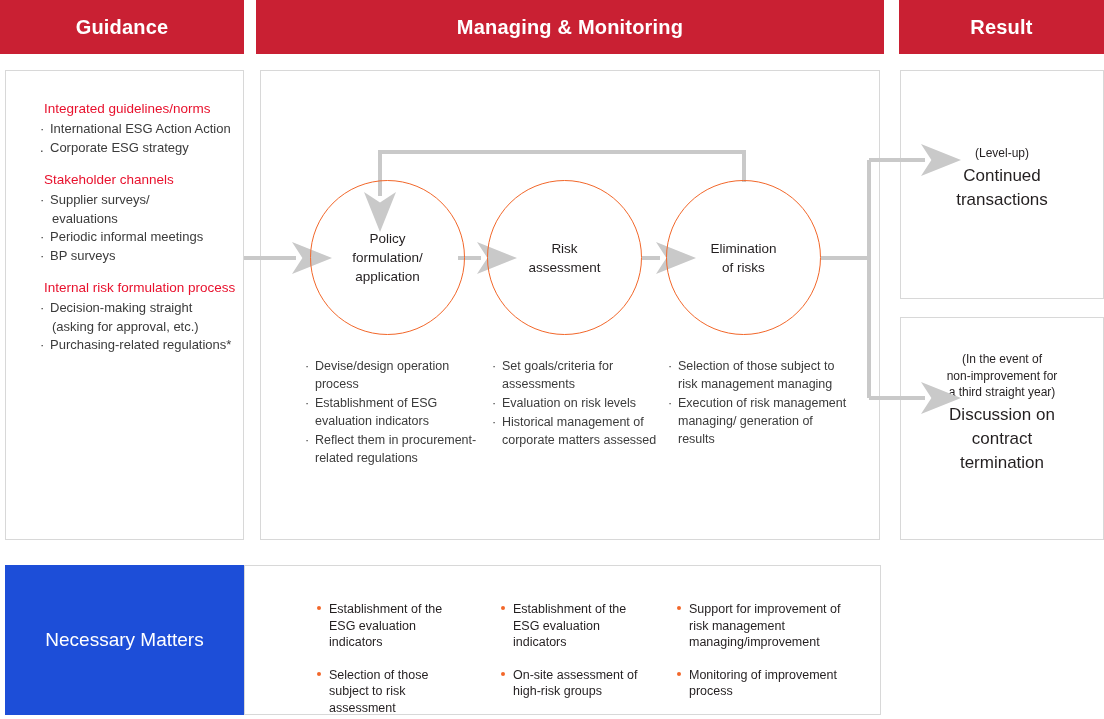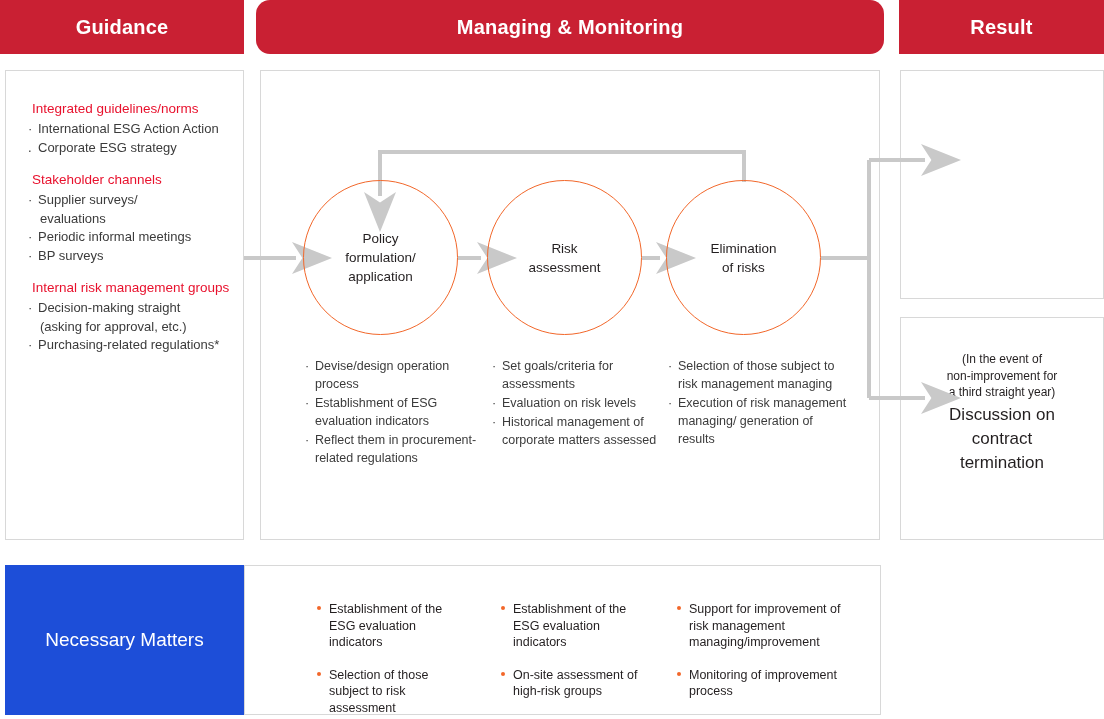--- a/index.html
+++ b/index.html
@@ -27,21 +27,21 @@
     background: #c92033;
     color: #ffffff;
     display: flex;
     align-items: center;
     justify-content: center;
     font-size: 20px;
     font-weight: bold;
     letter-spacing: .2px;
   }
   #band-guidance { left: 0;   top: 0; width: 244px; height: 54px; }
-  #band-managing { left: 256px; top: 0; width: 628px; height: 54px; border-radius: 14px; }
+  #band-managing { left: 256px; top: 0; width: 628px; height: 54px; }
   #band-result   { left: 899px; top: 0; width: 205px; height: 54px; }
 
   
   .panel {
     position: absolute;
     border: 1px solid #d8d8d8;
     background: #ffffff;
     box-sizing: border-box;
   }
   #panel-guidance { left: 5px;   top: 70px; width: 239px; height: 470px; }
@@ -60,21 +60,21 @@
     justify-content: center;
   }
   #block-necessary .nm-label {
     color: #ffffff;
     font-size: 19px;
   }
 
   
   .guidance-body {
     position: absolute;
-    left: 28px;
+    left: 40px;
     top: 100px;
     width: 215px;
   }
   .g-head {
     color: #e8112d;
     font-size: 13.5px;
     line-height: 18px;
     margin: 0 0 2px 4px;
   }
   .g-list { margin: 0 0 14px 0; padding: 0; list-style: none; }
@@ -108,21 +108,21 @@
     display: flex;
     align-items: center;
     justify-content: center;
     text-align: center;
     font-size: 13.5px;
     line-height: 19px;
     color: #231f20;
     background: transparent;
     z-index: 3;
   }
-  #circle-1 { left: 303px; top: 180px; width: 155px; height: 155px; }
+  #circle-1 { left: 310px; top: 180px; width: 155px; height: 155px; }
   #circle-2 { left: 487px; top: 180px; width: 155px; height: 155px; }
   #circle-3 { left: 666px; top: 180px; width: 155px; height: 155px; }
 
   
   .step-col {
     position: absolute;
     top: 357px;
     font-size: 12.5px;
     line-height: 18px;
     color: #3b3b3b;
@@ -248,21 +248,21 @@
           <span class="dot">·</span>
           <span>Supplier surveys/</span>
           <span class="cont">evaluations</span>
         </li>
         <li><span class="dot">·</span><span>Periodic informal meetings</span></li>
         <li><span class="dot">·</span><span>BP surveys</span></li>
       </ul>
     </div>
 
     <div>
-      <div class="g-head">Internal risk management groups</div>
+      <div class="g-head">Internal risk formulation process</div>
       <ul class="g-list">
         <li>
           <span class="dot">·</span>
           <span>Decision-making straight</span>
           <span class="cont">(asking for approval, etc.)</span>
         </li>
         <li><span class="dot">·</span><span>Purchasing-related regulations*</span></li>
       </ul>
     </div>
 
@@ -298,20 +298,27 @@
     </ul>
   </div>
 
   <div class="step-col" id="step-col-3">
     <ul>
       <li><span class="dot">·</span><span>Selection of those subject</span> <span>to risk management</span> <span>managing</span></li>
       <li><span class="dot">·</span><span>Execution of risk</span> <span>management managing/</span> <span>generation of results</span></li>
     </ul>
   </div>
 
+  <div class="result-inner" id="result-1-inner" style="left:900px;width:204px;">
+    <div class="r-small">(Level-up)</div>
+    <div class="r-big">
+      <span>Continued</span><br>
+      <span>transactions</span>
+    </div>
+  </div>
 
   <div class="result-inner" id="result-2-inner" style="left:900px;width:204px;">
     <div class="r-small">
       <span>(In the event of</span><br>
       <span>non-improvement for</span><br>
       <span>a third straight year)</span>
     </div>
     <div class="r-big">
       <span>Discussion on</span><br>
       <span>contract</span><br>

